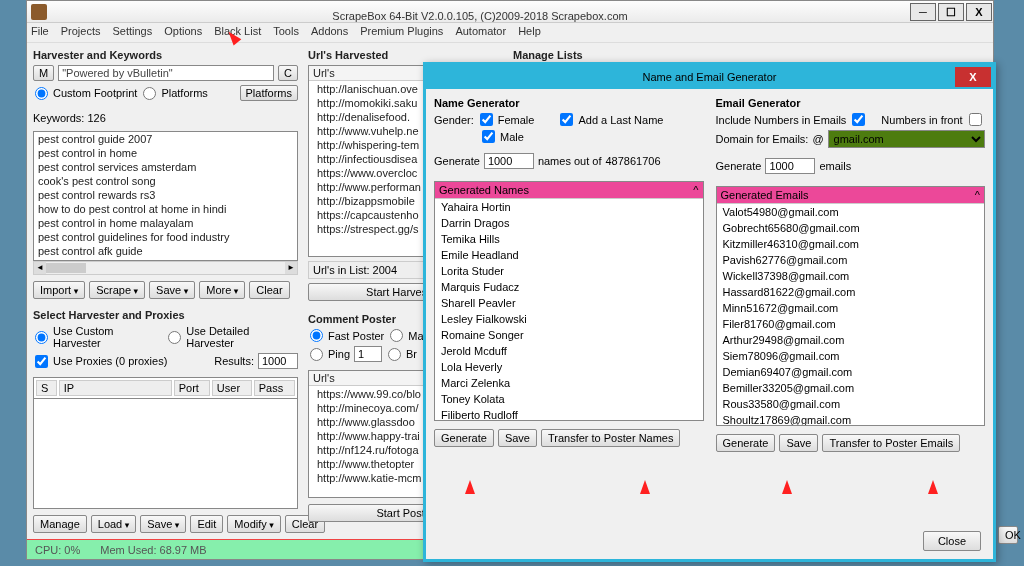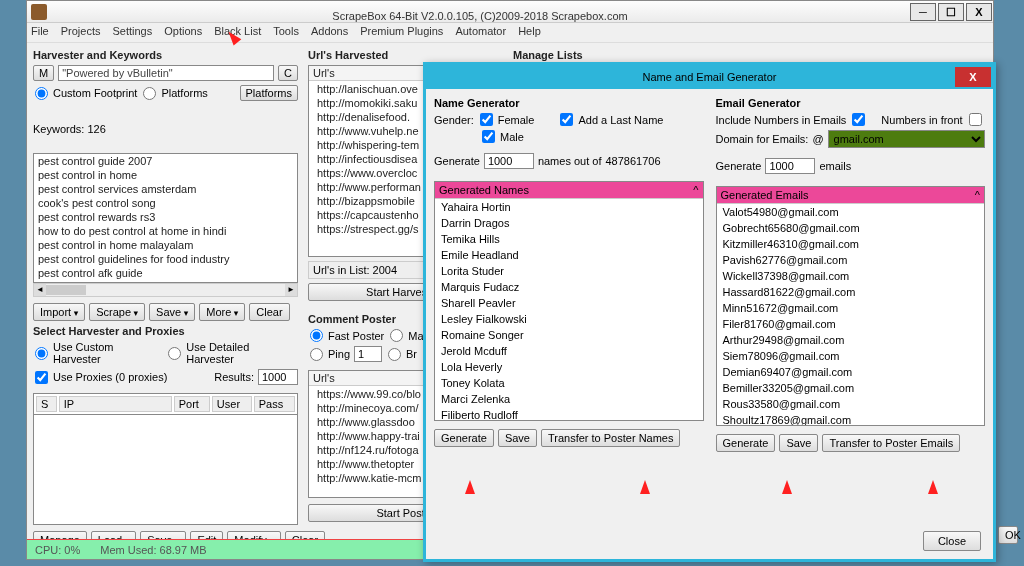--- a/index.html
+++ b/index.html
@@ -89,21 +89,21 @@
         <label class="radio-label">
             <input type="radio" checked="" class="cb" style="">
             <span>Custom Footprint</span>
           </label>
         <label class="radio-label">
             <input type="radio" class="cb" style="">
             <span>Platforms</span>
           </label>
         <button class="btn btn-sm" style="margin-left:auto">Platforms</button>
       </div>
-      <div style="margin:18px 0">Keywords:  126</div>
+      <div style="margin:7px 0">Keywords:  126</div>
       <div class="listbox" style="height:130px" id="kwlist">
           <div>pest control guide 2007</div>
           <div>pest control in home</div>
           <div>pest control services amsterdam</div>
           <div>cook's pest control song</div>
           <div>pest control rewards rs3</div>
           <div>how to do pest control at home in hindi</div>
           <div>pest control in home malayalam</div>
           <div>pest control guidelines for food industry</div>
           <div>pest control afk guide</div>
@@ -114,21 +114,21 @@
           <div class="scroll-thumb"></div>
           <span class="scroll-arrow" style="right:0">►</span>
         </div>
       <div class="hrow" style="margin-top:6px">
         <button class="btn dropdown-arrow">Import</button>
         <button class="btn dropdown-arrow">Scrape</button>
         <button class="btn dropdown-arrow">Save</button>
         <button class="btn dropdown-arrow">More</button>
         <button class="btn">Clear</button>
       </div>
-      <div class="group-title" style="margin-top:0">Select Harvester and Proxies</div>
+      <div class="group-title" style="margin-top:6px">Select Harvester and Proxies</div>
       <div class="hrow">
         <label class="radio-label">
             <input type="radio" checked="" class="cb" style="">
             <span>Use Custom Harvester</span>
           </label>
         <label class="radio-label">
             <input type="radio" class="cb" style="">
             <span>Use Detailed Harvester</span>
           </label>
       </div>
@@ -279,22 +279,22 @@
             <div>Darrin Dragos</div>
             <div>Temika Hills</div>
             <div>Emile Headland</div>
             <div>Lorita Studer</div>
             <div>Marquis Fudacz</div>
             <div>Sharell Peavler</div>
             <div>Lesley Fialkowski</div>
             <div>Romaine Songer</div>
             <div>Jerold Mcduff</div>
             <div>Lola Heverly</div>
+            <div>Marci Zelenka</div>
             <div>Toney Kolata</div>
-            <div>Marci Zelenka</div>
             <div>Filiberto Rudloff</div>
           </div>
       </div>
       <div class="hrow" style="margin-top:8px">
         <button class="btn">Generate</button>
         <button class="btn">Save</button>
         <button class="btn">Transfer to Poster Names</button>
       </div>
     </div>
     <div class="dcol">

